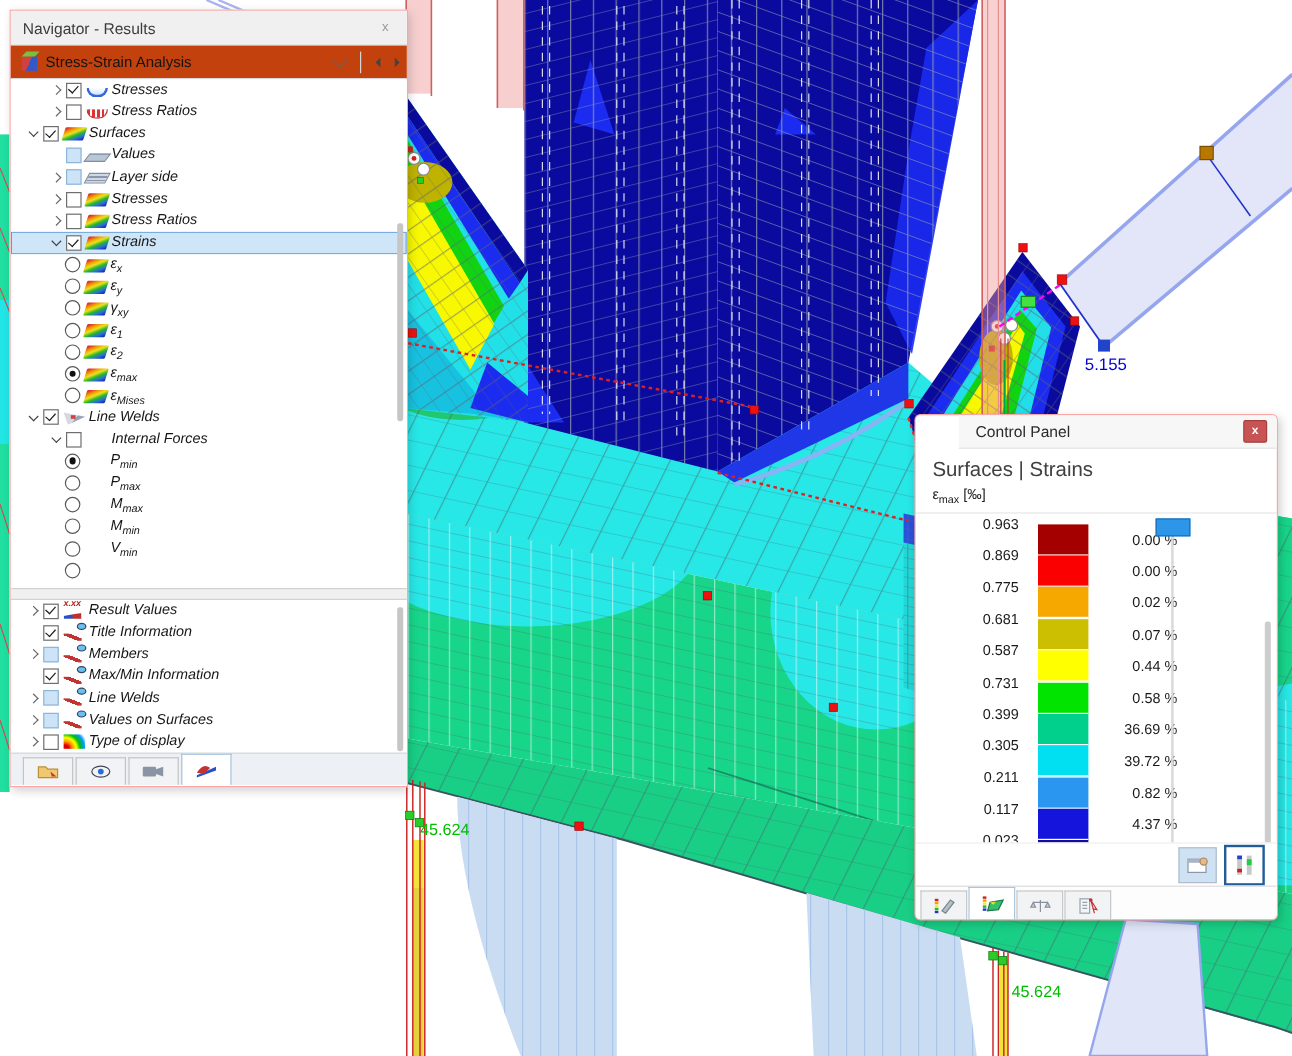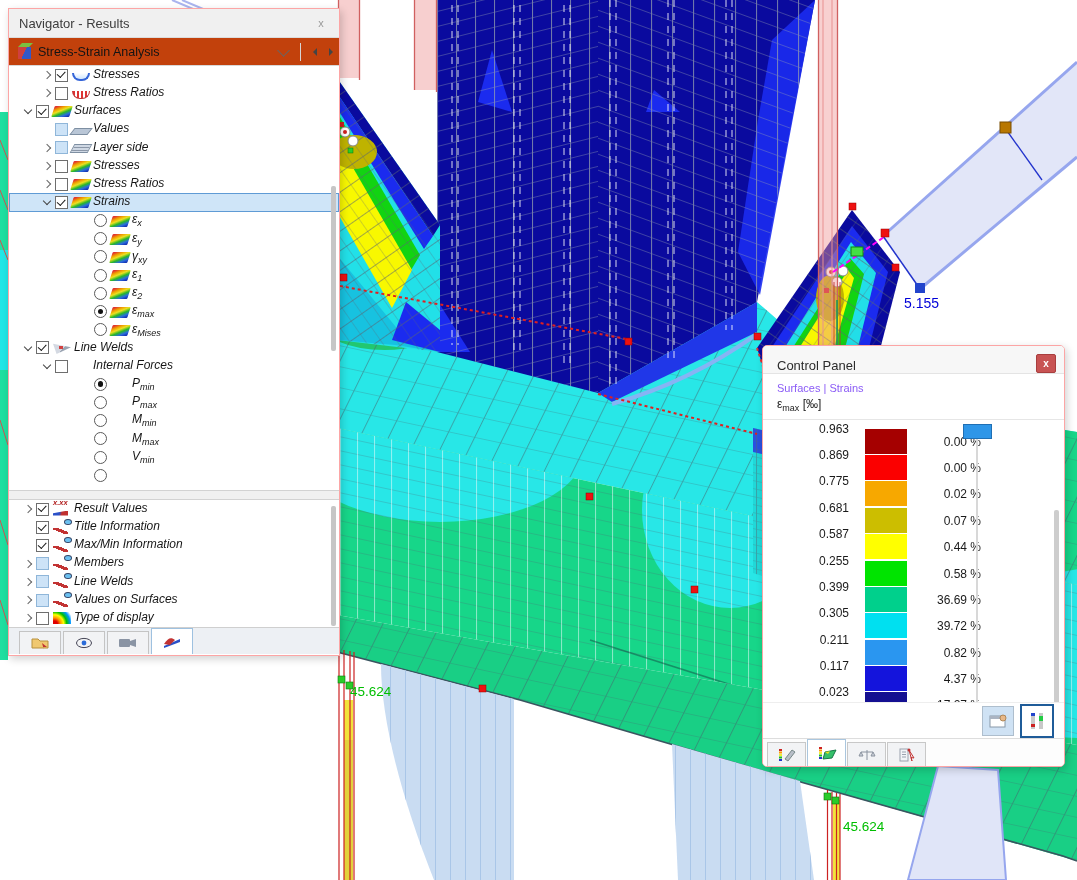--- a/index.html
+++ b/index.html
@@ -22,21 +22,21 @@
   .arr{width:0;height:0;border:4.5px solid transparent;margin:0 6px;}
   .arr-l{border-right-color:#444;border-left:none;}
   .arr-r{border-left-color:#444;border-right:none;}
 
   .tree{position:relative;overflow:hidden;background:#fff;font-style:italic;}
   #tree-upper{height:424px;}
   #tree-lower{height:127px;}
   .tree-div{height:8px;background:#f0f0f0;border-top:1px solid #d2d2d2;border-bottom:1px solid #d2d2d2;}
   .trow{display:flex;align-items:center;height:18.2px;position:relative;}
   .trow.sel{background:#cfe5f8;box-shadow:inset 0 0 0 1px #5f9bd5;}
-  .ind0{padding-left:12px;} .ind1{padding-left:31px;} .ind2{padding-left:70px;}
+  .ind0{padding-left:12px;} .ind1{padding-left:31px;} .ind2{padding-left:30px;}
   .exp{width:15px;flex:0 0 15px;height:12px;position:relative;}
   .exp-r::before{content:"";position:absolute;left:4px;top:3px;width:5px;height:5px;border-right:1.4px solid #666;border-bottom:1.4px solid #666;transform:rotate(-45deg);}
   .exp-v::before{content:"";position:absolute;left:4px;top:2px;width:5px;height:5px;border-right:1.4px solid #444;border-bottom:1.4px solid #444;transform:rotate(45deg);}
   .ctl{width:17px;flex:0 0 17px;display:flex;align-items:center;}
   .cb{width:11px;height:11px;border:1px solid #6e6e6e;background:#fff;position:relative;}
   .cb-on::after{content:"";position:absolute;left:1px;top:1.8px;width:7px;height:3.6px;border-left:1.6px solid #1a1a1a;border-bottom:1.6px solid #1a1a1a;transform:rotate(-48deg);}
   .cb-fill{background:#cde3f7;border-color:#8fb6d9;}
   .rd{width:11px;height:11px;border:1px solid #5a5a5a;border-radius:50%;background:#fff;position:relative;}
   .rd-on::after{content:"";position:absolute;left:2.6px;top:2.6px;width:5.4px;height:5.4px;border-radius:50%;background:#111;}
   .ticon{width:18px;flex:0 0 18px;height:13px;margin-right:3px;position:relative;box-sizing:border-box;}
@@ -59,26 +59,26 @@
   .tlabel{font-size:12px;color:#161616;white-space:nowrap;}
   .tlabel sub{font-size:9px;}
   .vscroll{position:absolute;width:5px;background:#c6c6c6;border-radius:2px;}
 
   .nav-tabs{height:26px;background:#edf0f4;border-top:1px solid #cfcfcf;display:flex;align-items:flex-end;padding-left:10px;}
   .ntab{width:40px;height:22px;border:1px solid #c4c4c4;border-bottom:none;background:#f2f3f5;display:flex;align-items:center;justify-content:center;margin-right:2px;}
   .ntab.active{background:#fff;height:25px;border-color:#9ec1e0;}
 
   
   #control{left:762px;top:345px;width:301px;height:420px;border-radius:5px;overflow:hidden;}
-  .cp-title{height:27px;display:flex;align-items:flex-end;padding:0 8px 0 14px;background:#f7f7f7;border-bottom:1px solid #e4e4e4;font-size:13px;color:#2b2b2b;}
+  .cp-title{height:27px;display:flex;align-items:center;padding:0 8px 0 14px;background:#f7f7f7;border-bottom:1px solid #e4e4e4;font-size:13px;color:#2b2b2b;margin-left:36px;}
   .cp-title .t{flex:1;}
   .cp-close{width:18px;height:17px;background:#c85353;border:1px solid #a83e3e;border-radius:2px;color:#fff;font-size:10px;font-weight:bold;
     display:flex;align-items:center;justify-content:center;}
   .cp-head{padding:8px 14px 6px 14px;border-bottom:1px solid #e6e6e6;}
-  .cp-sub{font-size:11px;color:#8b5cf6;}
+  .cp-sub{font-size:17px;color:#404040;}
   .cp-qty{font-size:12px;color:#222;margin-top:3px;}
   .cp-qty sub{font-size:9px;}
   #legend{position:relative;height:292px;overflow:hidden;padding-top:8px;}
   .lrow{display:flex;align-items:center;height:26.4px;}
   .lval{width:86px;text-align:right;font-size:12px;color:#1a1a1a;transform:translateY(-13px);}
   .lband{width:42px;height:25px;margin-left:16px;border-bottom:1.5px solid #fff;}
   .lpct{width:72px;text-align:right;font-size:12px;color:#1a1a1a;margin-left:2px;}
   .sl-track{position:absolute;left:213px;top:14px;width:2px;height:272px;background:#d8d8d8;}
   .sl-handle{position:absolute;left:200px;top:4px;width:27px;height:13px;background:#2e96e8;border:1px solid #1f6fb4;}
   .cp-scroll{position:absolute;right:5px;top:90px;width:5px;height:222px;background:#cdcdcd;border-radius:2px;}
@@ -459,29 +459,29 @@
           </span>
     <span class="ticon ic-none"></span>
     <span class="tlabel"><span class="lb">P</span><sub class="lsub">max</sub></span>
   </div>
         <div class="trow ind2">
     <span class="exp"></span>
     <span class="ctl">
             <span class="box rd"></span>
           </span>
     <span class="ticon ic-none"></span>
+    <span class="tlabel"><span class="lb">M</span><sub class="lsub">max</sub></span>
+  </div>
+        <div class="trow ind2">
+    <span class="exp"></span>
+    <span class="ctl">
+            <span class="box rd"></span>
+          </span>
+    <span class="ticon ic-none"></span>
     <span class="tlabel"><span class="lb">M</span><sub class="lsub">min</sub></span>
-  </div>
-        <div class="trow ind2">
-    <span class="exp"></span>
-    <span class="ctl">
-            <span class="box rd"></span>
-          </span>
-    <span class="ticon ic-none"></span>
-    <span class="tlabel"><span class="lb">M</span><sub class="lsub">max</sub></span>
   </div>
         <div class="trow ind2">
     <span class="exp"></span>
     <span class="ctl">
             <span class="box rd"></span>
           </span>
     <span class="ticon ic-none"></span>
     <span class="tlabel"><span class="lb">V</span><sub class="lsub">min</sub></span>
   </div>
         <div class="trow ind2">
@@ -505,34 +505,34 @@
   </div>
         <div class="trow ind0">
     <span class="exp"></span>
     <span class="ctl">
             <span class="box cb cb-on"></span>
           </span>
     <span class="ticon ic-eyeline"></span>
     <span class="tlabel"><span class="lb">Title Information</span><sub class="lsub"></sub></span>
   </div>
         <div class="trow ind0">
+    <span class="exp exp-r"></span>
+    <span class="ctl">
+            <span class="box cb cb-fill"></span>
+          </span>
+    <span class="ticon ic-eyeline"></span>
+    <span class="tlabel"><span class="lb">Members</span><sub class="lsub"></sub></span>
+  </div>
+        <div class="trow ind0">
     <span class="exp"></span>
     <span class="ctl">
             <span class="box cb cb-on"></span>
           </span>
     <span class="ticon ic-eyeline"></span>
     <span class="tlabel"><span class="lb">Max/Min Information</span><sub class="lsub"></sub></span>
-  </div>
-        <div class="trow ind0">
-    <span class="exp exp-r"></span>
-    <span class="ctl">
-            <span class="box cb cb-fill"></span>
-          </span>
-    <span class="ticon ic-eyeline"></span>
-    <span class="tlabel"><span class="lb">Members</span><sub class="lsub"></sub></span>
   </div>
         <div class="trow ind0">
     <span class="exp exp-r"></span>
     <span class="ctl">
             <span class="box cb cb-fill"></span>
           </span>
     <span class="ticon ic-eyeline"></span>
     <span class="tlabel"><span class="lb">Line Welds</span><sub class="lsub"></sub></span>
   </div>
         <div class="trow ind0">
@@ -619,21 +619,21 @@
     <span class="lval">0.681</span>
     <span class="lband" style="background: rgb(204, 190, 0);"></span>
     <span class="lpct">0.07 %</span>
   </div>
         <div class="lrow">
     <span class="lval">0.587</span>
     <span class="lband" style="background: rgb(255, 255, 0);"></span>
     <span class="lpct">0.44 %</span>
   </div>
         <div class="lrow">
-    <span class="lval">0.255</span>
+    <span class="lval">0.731</span>
     <span class="lband" style="background: rgb(0, 228, 0);"></span>
     <span class="lpct">0.58 %</span>
   </div>
         <div class="lrow">
     <span class="lval">0.399</span>
     <span class="lband" style="background: rgb(0, 208, 140);"></span>
     <span class="lpct">36.69 %</span>
   </div>
         <div class="lrow">
     <span class="lval">0.305</span>

